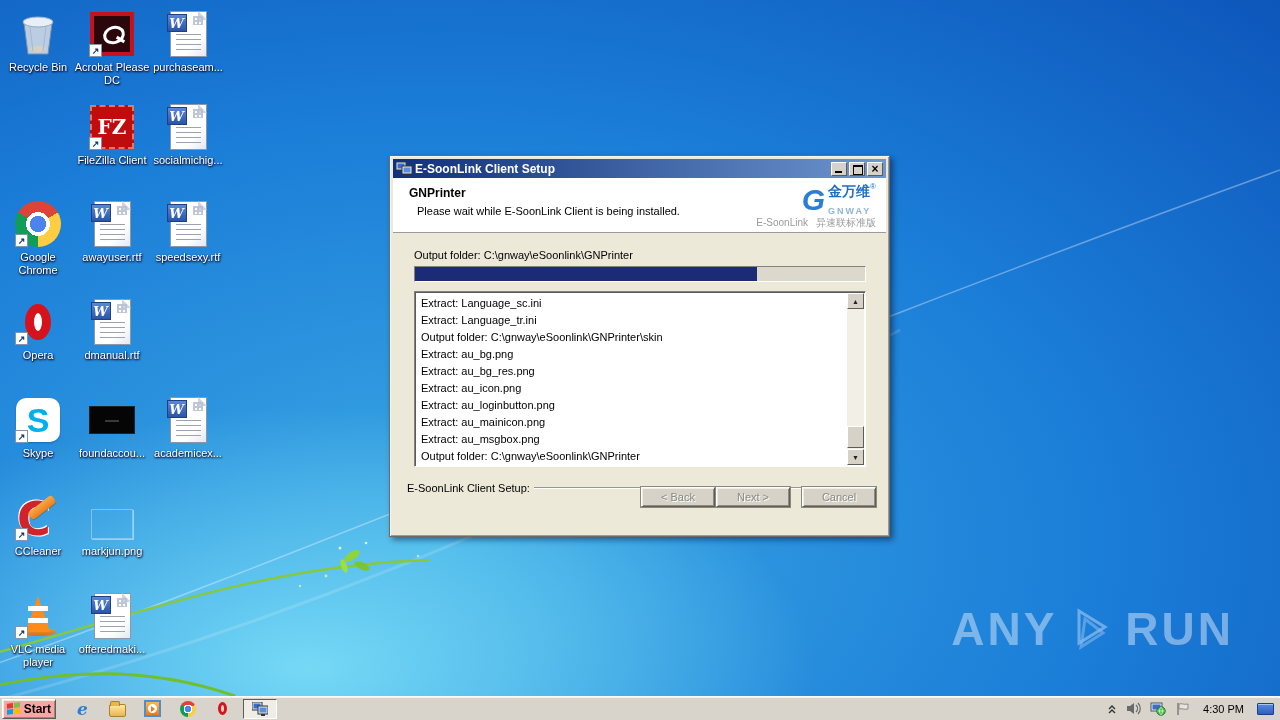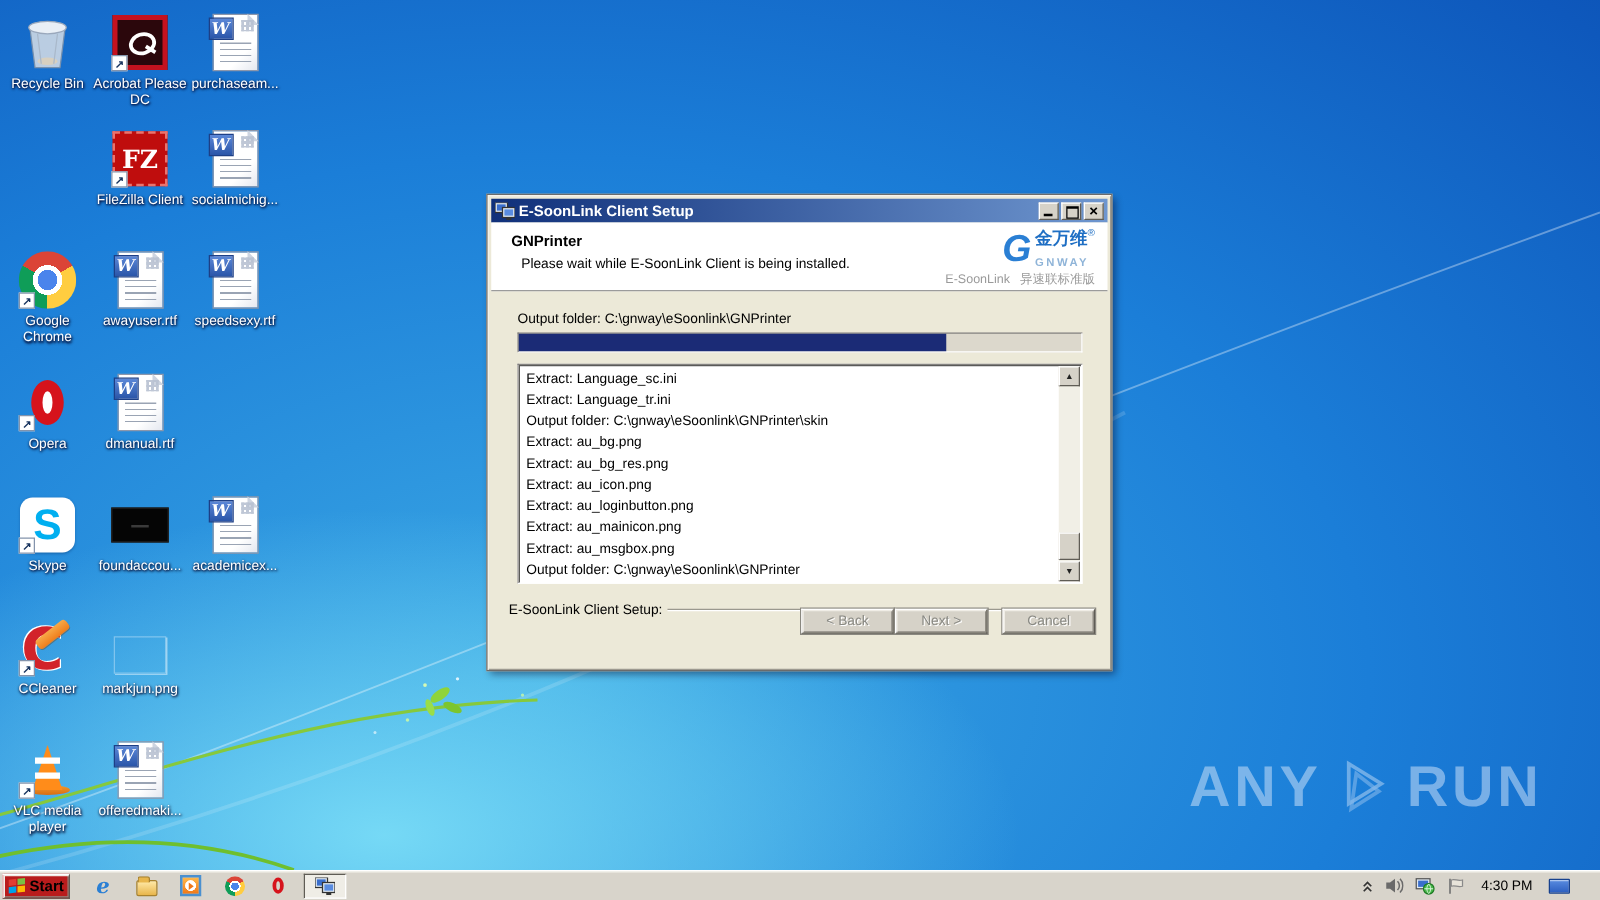--- a/index.html
+++ b/index.html
@@ -120,21 +120,21 @@
   #group-label { font-size:11px; color:#000; margin-right:4px; white-space:nowrap; }
   #group-rule { flex:1; height:2px; border-top:1px solid #9a988e; border-bottom:1px solid #fff; }
 
   .wbtn { position:absolute; top:331px; width:74px; height:20px; background:#d6d2c8;
     border:1px solid; border-color:#fff #5f5c55 #5f5c55 #fff; box-shadow:inset 1px 1px 0 #f0ede6, inset -1px -1px 0 #8f8b82, 0 0 0 1px #8a8880;
     font-size:11px; color:#8a8a84; text-shadow:1px 1px 0 #fff; display:flex; align-items:center; justify-content:center; }
   #btn-back { left:251px; } #btn-next { left:326px; } #btn-cancel { left:412px; }
 
   
   #taskbar { position:absolute; left:0; bottom:0; width:1280px; height:24px; background:#d8d4cb; border-top:1px solid #fff; box-shadow:inset 0 1px 0 #f4f2ec; display:flex; align-items:center; }
-  #startbtn { margin-left:2px; width:54px; height:20px; background:#b91c1c; border:1px solid; border-color:#fff #5f5c55 #5f5c55 #fff;
+  #startbtn { margin-left:2px; width:54px; height:20px; background:#fca5a5; border:1px solid; border-color:#fff #5f5c55 #5f5c55 #fff;
     box-shadow:inset 1px 1px 0 #f0ede6, inset -1px -1px 0 #8f8b82; display:flex; align-items:center; padding:0 4px; gap:3px; }
   #start-label { font-size:12px; font-weight:bold; color:#000; }
   .flag { width:14px; height:12px; display:grid; grid-template-columns:6px 6px; grid-template-rows:5px 5px; gap:1px; transform:skewY(-6deg); }
   .flag i { display:block; } .flag .r{background:#e03c31;} .flag .g{background:#7ac143;} .flag .b{background:#00a2e8;} .flag .y{background:#ffb900;}
 
   #quicklaunch { display:flex; align-items:center; gap:18px; margin-left:18px; }
   .ql { width:17px; height:17px; display:flex; align-items:center; justify-content:center; }
   .ql-ie { color:#2a7fd4; font-size:17px; font-weight:bold; font-style:italic; font-family:"DejaVu Serif",serif; }
   .ql-folder { position:relative; width:17px; height:13px; background:linear-gradient(#ffe9a8,#e8b64c); border:1px solid #a8822e; border-radius:2px; margin-top:3px; }
   .ql-folder::before { content:""; position:absolute; left:0; top:-4px; width:8px; height:4px; background:#e8b64c; border:1px solid #a8822e; border-bottom:none; border-radius:2px 2px 0 0; }
@@ -143,21 +143,21 @@
     background:radial-gradient(circle, #fff 0 4.5px, transparent 4.5px); position:relative; }
   .ql-wmp::after { content:""; position:absolute; width:0; height:0; border-left:4px solid #f07818; border-top:3px solid transparent; border-bottom:3px solid transparent; margin-left:1px; }
   .ql-chrome { width:16px; height:16px; border-radius:50%;
     background: radial-gradient(circle at 50% 50%, #4a84ec 0 3px, #ffffff 3px 4.5px, rgba(0,0,0,0) 4.5px),
                 conic-gradient(from 60deg, #ffcd40 0 120deg, #0f9d58 120deg 240deg, #db4437 240deg 360deg); }
   .ql-opera { width:9px; height:13px; border:3.5px solid #d6131c; border-radius:50%; }
 
   #taskbtn { margin-left:12px; width:34px; height:20px; background:#efede6; border:1px solid; border-color:#5f5c55 #fff #fff #5f5c55;
     display:flex; align-items:center; justify-content:center; }
 
-  #tray { margin-left:auto; display:flex; align-items:center; gap:9px; padding-right:24px; height:100%; }
+  #tray { margin-left:auto; display:flex; align-items:center; gap:9px; padding-right:6px; height:100%; }
   .tray-ic { display:flex; align-items:center; justify-content:center; }
   #clock { font-size:11px; color:#000; margin:0 4px; }
   .display-ic { width:17px; height:12px; background:linear-gradient(#5a8ce0,#2d5fc0); border:1px solid #17418e; border-radius:1px; box-shadow:inset 0 1px 0 rgba(255,255,255,.5); }
 </style>
 </head>
 <body>
 
 <div id="desktop">
 
   <svg id="fx" width="1280" height="696">

